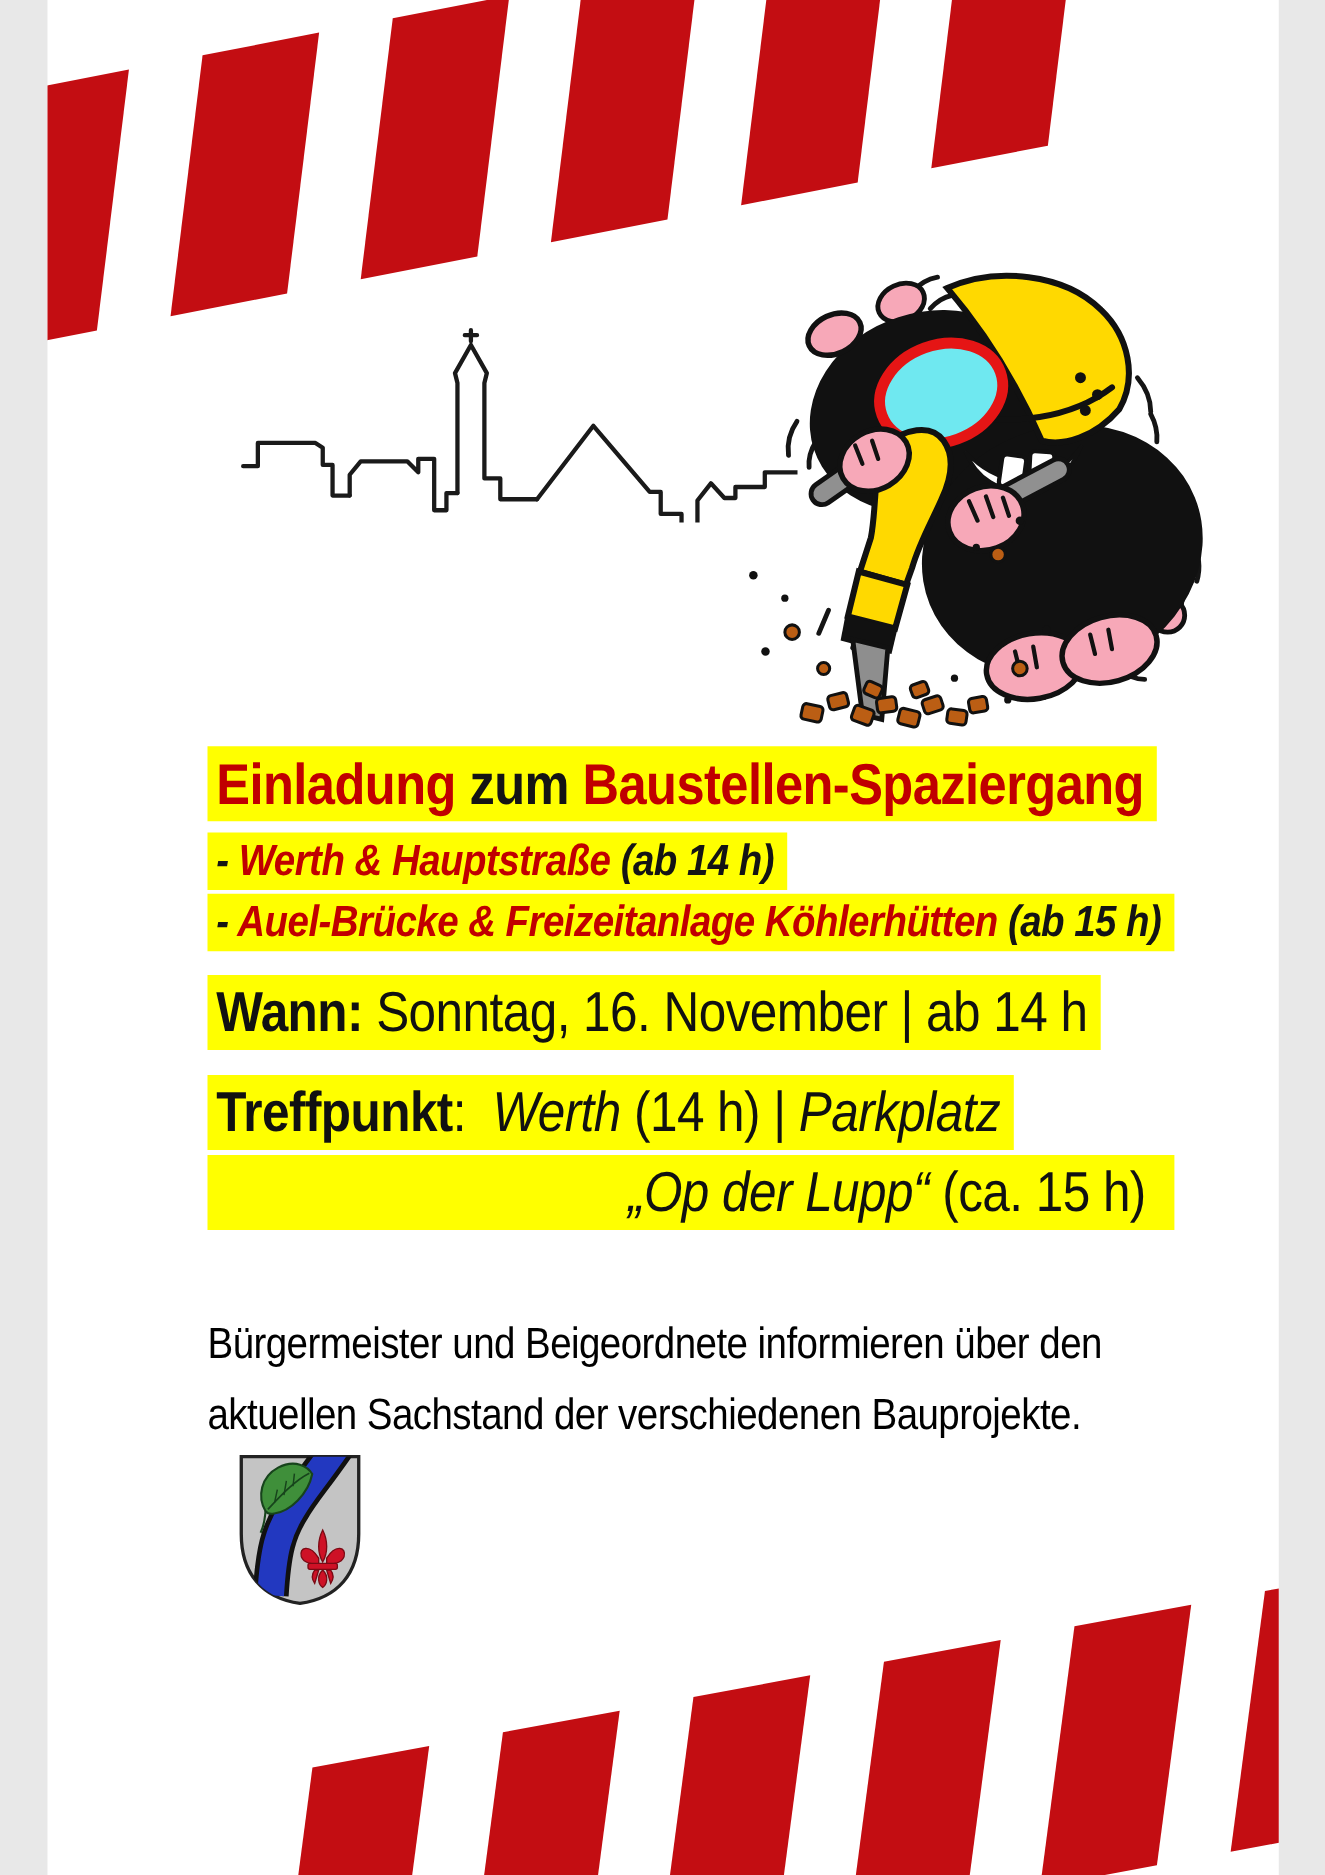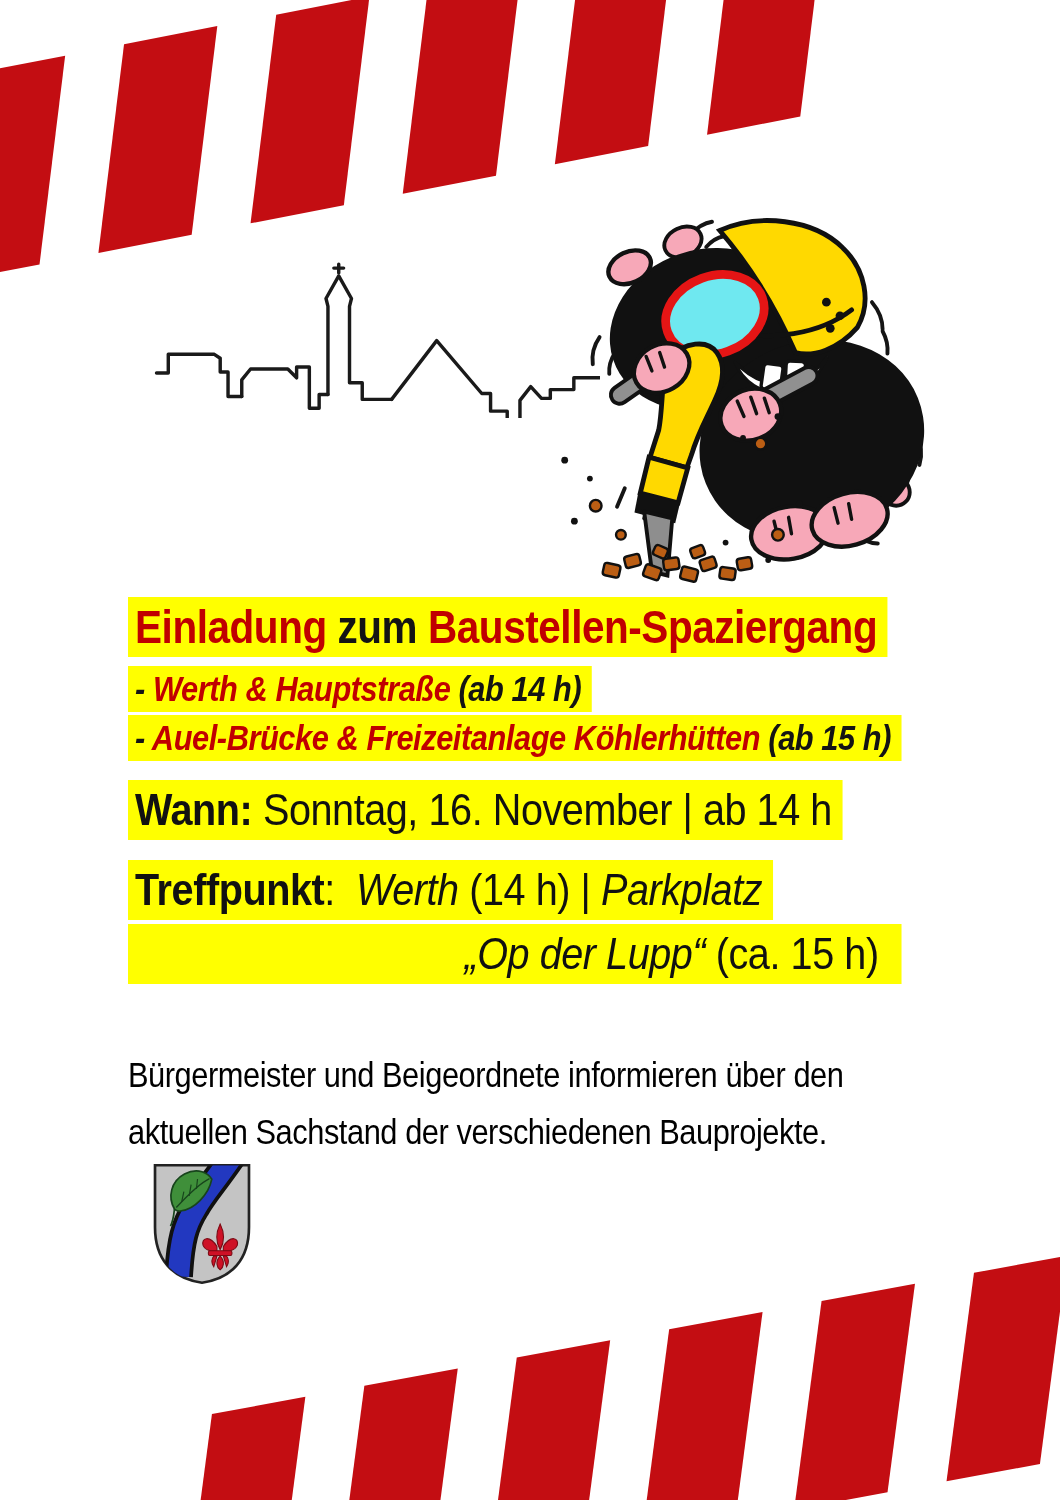--- a/index.html
+++ b/index.html
@@ -1,17 +1,17 @@
 <!DOCTYPE html>
 <html><head>
 <meta charset="utf-8">
 <style>
   html,body{margin:0;padding:0;background:#e8e8e8;}
   .page{
-    position:relative;width:1060px;height:1500px;margin:0 auto;
+    position:relative;width:985px;height:1500px;margin:0 auto;
     background:#ffffff;overflow:hidden;
     font-family:"Liberation Sans", sans-serif;color:#111;
   }
   
   .band{position:absolute;width:960px;height:200px;transform-origin:0 0;}
   .band-top{left:-60px;top:80px;transform:rotate(-11deg);}
   .band-bottom{left:180px;top:1420px;transform:rotate(-10.5deg);}
   .stripe{
     position:absolute;top:0;width:95px;height:200px;
     background:var(--stripe_red,#C30D12);transform:skewX(-18deg);

